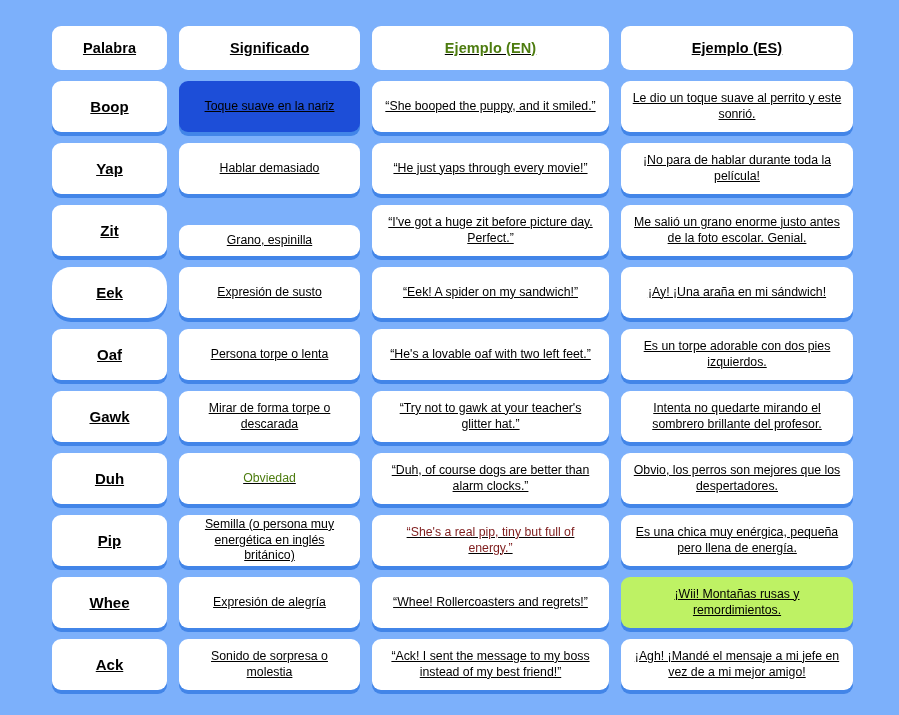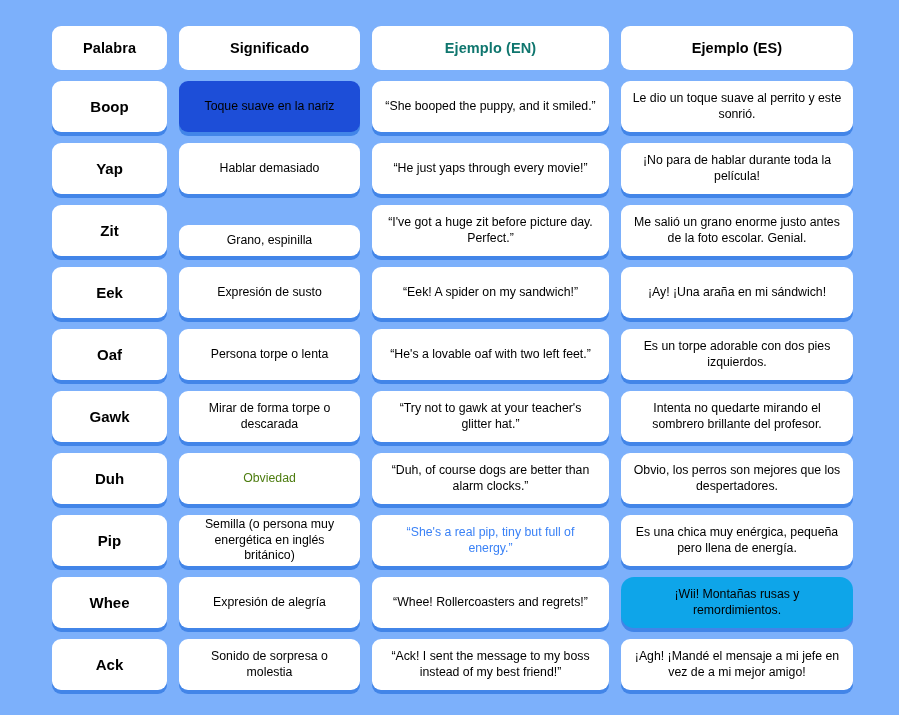--- a/index.html
+++ b/index.html
@@ -17,20 +17,21 @@
     -webkit-font-smoothing: antialiased;
   }
 
   #table-root {
     width: 899px;
     height: 715px;
     padding: 26px 52px 25px 52px;
     display: flex;
     flex-direction: column;
     gap: 11px;
+    text-decoration: underline;
   }
 
   .row {
     display: grid;
     grid-template-columns: 115px 181px 237px 232px;
     gap: 12px;
     flex: 0 0 auto;
   }
 
   .row.header-row { height: 44px; }
@@ -76,21 +77,21 @@
   .data-row .cell.meaning { padding: 4px 10px; }
 </style>
 </head>
 <body style="background: rgb(124, 176, 251);">
 
 <div id="table-root">
 
   <div class="row header-row">
     <div class="cell header" style="background: rgb(255, 255, 255); color: rgb(0, 0, 0);">Palabra</div>
     <div class="cell header" style="background: rgb(255, 255, 255); color: rgb(0, 0, 0);">Significado</div>
-    <div class="cell header" style="background: rgb(255, 255, 255); color: #0f766e;">Ejemplo (EN)</div>
+    <div class="cell header" style="background: rgb(255, 255, 255); color: #4d7c0f;">Ejemplo (EN)</div>
     <div class="cell header" style="background: rgb(255, 255, 255); color: rgb(0, 0, 0);">Ejemplo (ES)</div>
   </div>
 
   <div id="rows-container" style="display:flex;flex-direction:column;gap:11px;">
       <div class="row data-row">
         <div class="cell word" style="background: rgb(255, 255, 255); color: rgb(0, 0, 0); box-shadow: rgb(66, 133, 232) 0px 4px 0px 0px;">Boop</div>
         <div class="cell meaning" style="background: #1d4ed8; color: rgb(0, 0, 0); box-shadow: rgb(66, 133, 232) 0px 4px 0px 0px;">Toque suave en la nariz</div>
         <div class="cell ex-en" style="background: rgb(255, 255, 255); color: rgb(0, 0, 0); box-shadow: rgb(66, 133, 232) 0px 4px 0px 0px;">“She booped the puppy, and it smiled.”</div>
         <div class="cell ex-es" style="background: rgb(255, 255, 255); color: rgb(0, 0, 0); box-shadow: rgb(66, 133, 232) 0px 4px 0px 0px;">Le dio un toque suave al perrito y este sonrió.</div>
       </div>
@@ -100,21 +101,21 @@
         <div class="cell ex-en" style="background: rgb(255, 255, 255); color: rgb(0, 0, 0); box-shadow: rgb(66, 133, 232) 0px 4px 0px 0px;">“He just yaps through every movie!”</div>
         <div class="cell ex-es" style="background: rgb(255, 255, 255); color: rgb(0, 0, 0); box-shadow: rgb(66, 133, 232) 0px 4px 0px 0px;">¡No para de hablar durante toda la película!</div>
       </div>
       <div class="row data-row">
         <div class="cell word" style="background: rgb(255, 255, 255); color: rgb(0, 0, 0); box-shadow: rgb(66, 133, 232) 0px 4px 0px 0px;">Zit</div>
         <div class="cell meaning" style="background: rgb(255, 255, 255); color: rgb(0, 0, 0); box-shadow: rgb(66, 133, 232) 0px 4px 0px 0px; margin-top: 20px;">Grano, espinilla</div>
         <div class="cell ex-en" style="background: rgb(255, 255, 255); color: rgb(0, 0, 0); box-shadow: rgb(66, 133, 232) 0px 4px 0px 0px;">“I've got a huge zit before picture day. Perfect.”</div>
         <div class="cell ex-es" style="background: rgb(255, 255, 255); color: rgb(0, 0, 0); box-shadow: rgb(66, 133, 232) 0px 4px 0px 0px;">Me salió un grano enorme justo antes de la foto escolar. Genial.</div>
       </div>
       <div class="row data-row">
-        <div class="cell word" style="background: rgb(255, 255, 255); color: rgb(0, 0, 0); box-shadow: rgb(66, 133, 232) 0px 4px 0px 0px;">Eek</div>
+        <div class="cell word" style="background: rgb(255, 255, 255); color: rgb(0, 0, 0); box-shadow: rgb(66, 133, 232) 0px 4px 0px 0px; border-radius: 19px;">Eek</div>
         <div class="cell meaning" style="background: rgb(255, 255, 255); color: rgb(0, 0, 0); box-shadow: rgb(66, 133, 232) 0px 4px 0px 0px;">Expresión de susto</div>
         <div class="cell ex-en" style="background: rgb(255, 255, 255); color: rgb(0, 0, 0); box-shadow: rgb(66, 133, 232) 0px 4px 0px 0px;">“Eek! A spider on my sandwich!”</div>
         <div class="cell ex-es" style="background: rgb(255, 255, 255); color: rgb(0, 0, 0); box-shadow: rgb(66, 133, 232) 0px 4px 0px 0px;">¡Ay! ¡Una araña en mi sándwich!</div>
       </div>
       <div class="row data-row">
         <div class="cell word" style="background: rgb(255, 255, 255); color: rgb(0, 0, 0); box-shadow: rgb(66, 133, 232) 0px 4px 0px 0px;">Oaf</div>
         <div class="cell meaning" style="background: rgb(255, 255, 255); color: rgb(0, 0, 0); box-shadow: rgb(66, 133, 232) 0px 4px 0px 0px;">Persona torpe o lenta</div>
         <div class="cell ex-en" style="background: rgb(255, 255, 255); color: rgb(0, 0, 0); box-shadow: rgb(66, 133, 232) 0px 4px 0px 0px;">“He's a lovable oaf with two left feet.”</div>
         <div class="cell ex-es" style="background: rgb(255, 255, 255); color: rgb(0, 0, 0); box-shadow: rgb(66, 133, 232) 0px 4px 0px 0px;">Es un torpe adorable con dos pies izquierdos.</div>
       </div>
@@ -126,28 +127,28 @@
       </div>
       <div class="row data-row">
         <div class="cell word" style="background: rgb(255, 255, 255); color: rgb(0, 0, 0); box-shadow: rgb(66, 133, 232) 0px 4px 0px 0px;">Duh</div>
         <div class="cell meaning" style="background: rgb(255, 255, 255); color: #4d7c0f; box-shadow: rgb(66, 133, 232) 0px 4px 0px 0px;">Obviedad</div>
         <div class="cell ex-en" style="background: rgb(255, 255, 255); color: rgb(0, 0, 0); box-shadow: rgb(66, 133, 232) 0px 4px 0px 0px;">“Duh, of course dogs are better than alarm clocks.”</div>
         <div class="cell ex-es" style="background: rgb(255, 255, 255); color: rgb(0, 0, 0); box-shadow: rgb(66, 133, 232) 0px 4px 0px 0px;">Obvio, los perros son mejores que los despertadores.</div>
       </div>
       <div class="row data-row">
         <div class="cell word" style="background: rgb(255, 255, 255); color: rgb(0, 0, 0); box-shadow: rgb(66, 133, 232) 0px 4px 0px 0px;">Pip</div>
         <div class="cell meaning" style="background: rgb(255, 255, 255); color: rgb(0, 0, 0); box-shadow: rgb(66, 133, 232) 0px 4px 0px 0px;">Semilla (o persona muy energética en inglés británico)</div>
-        <div class="cell ex-en" style="background: rgb(255, 255, 255); color: #3b82f6; box-shadow: rgb(66, 133, 232) 0px 4px 0px 0px;">“She's a real pip, tiny but full of energy.”</div>
+        <div class="cell ex-en" style="background: rgb(255, 255, 255); color: #7f1d1d; box-shadow: rgb(66, 133, 232) 0px 4px 0px 0px;">“She's a real pip, tiny but full of energy.”</div>
         <div class="cell ex-es" style="background: rgb(255, 255, 255); color: rgb(0, 0, 0); box-shadow: rgb(66, 133, 232) 0px 4px 0px 0px;">Es una chica muy enérgica, pequeña pero llena de energía.</div>
       </div>
       <div class="row data-row">
         <div class="cell word" style="background: rgb(255, 255, 255); color: rgb(0, 0, 0); box-shadow: rgb(66, 133, 232) 0px 4px 0px 0px;">Whee</div>
         <div class="cell meaning" style="background: rgb(255, 255, 255); color: rgb(0, 0, 0); box-shadow: rgb(66, 133, 232) 0px 4px 0px 0px;">Expresión de alegría</div>
         <div class="cell ex-en" style="background: rgb(255, 255, 255); color: rgb(0, 0, 0); box-shadow: rgb(66, 133, 232) 0px 4px 0px 0px;">“Whee! Rollercoasters and regrets!”</div>
-        <div class="cell ex-es" style="background: #0ea5e9; color: rgb(0, 0, 0); box-shadow: rgb(66, 133, 232) 0px 4px 0px 0px; border-radius: 13px;">¡Wii! Montañas rusas y remordimientos.</div>
+        <div class="cell ex-es" style="background: #bef264; color: rgb(0, 0, 0); box-shadow: rgb(66, 133, 232) 0px 4px 0px 0px;">¡Wii! Montañas rusas y remordimientos.</div>
       </div>
       <div class="row data-row">
         <div class="cell word" style="background: rgb(255, 255, 255); color: rgb(0, 0, 0); box-shadow: rgb(66, 133, 232) 0px 4px 0px 0px;">Ack</div>
         <div class="cell meaning" style="background: rgb(255, 255, 255); color: rgb(0, 0, 0); box-shadow: rgb(66, 133, 232) 0px 4px 0px 0px;">Sonido de sorpresa o molestia</div>
         <div class="cell ex-en" style="background: rgb(255, 255, 255); color: rgb(0, 0, 0); box-shadow: rgb(66, 133, 232) 0px 4px 0px 0px;">“Ack! I sent the message to my boss instead of my best friend!”</div>
         <div class="cell ex-es" style="background: rgb(255, 255, 255); color: rgb(0, 0, 0); box-shadow: rgb(66, 133, 232) 0px 4px 0px 0px;">¡Agh! ¡Mandé el mensaje a mi jefe en vez de a mi mejor amigo!</div>
       </div>
     </div>
 
 </div>

